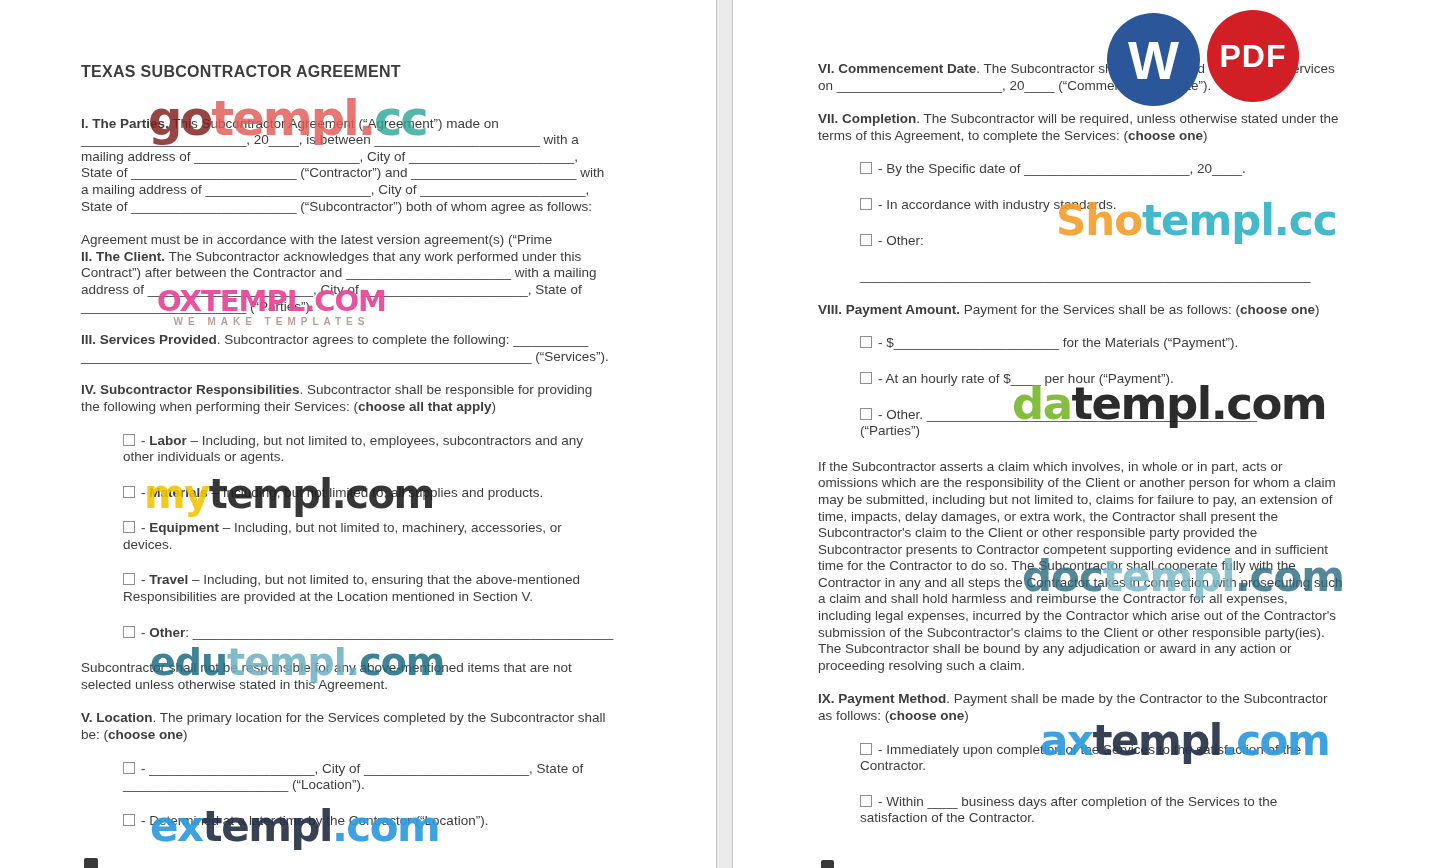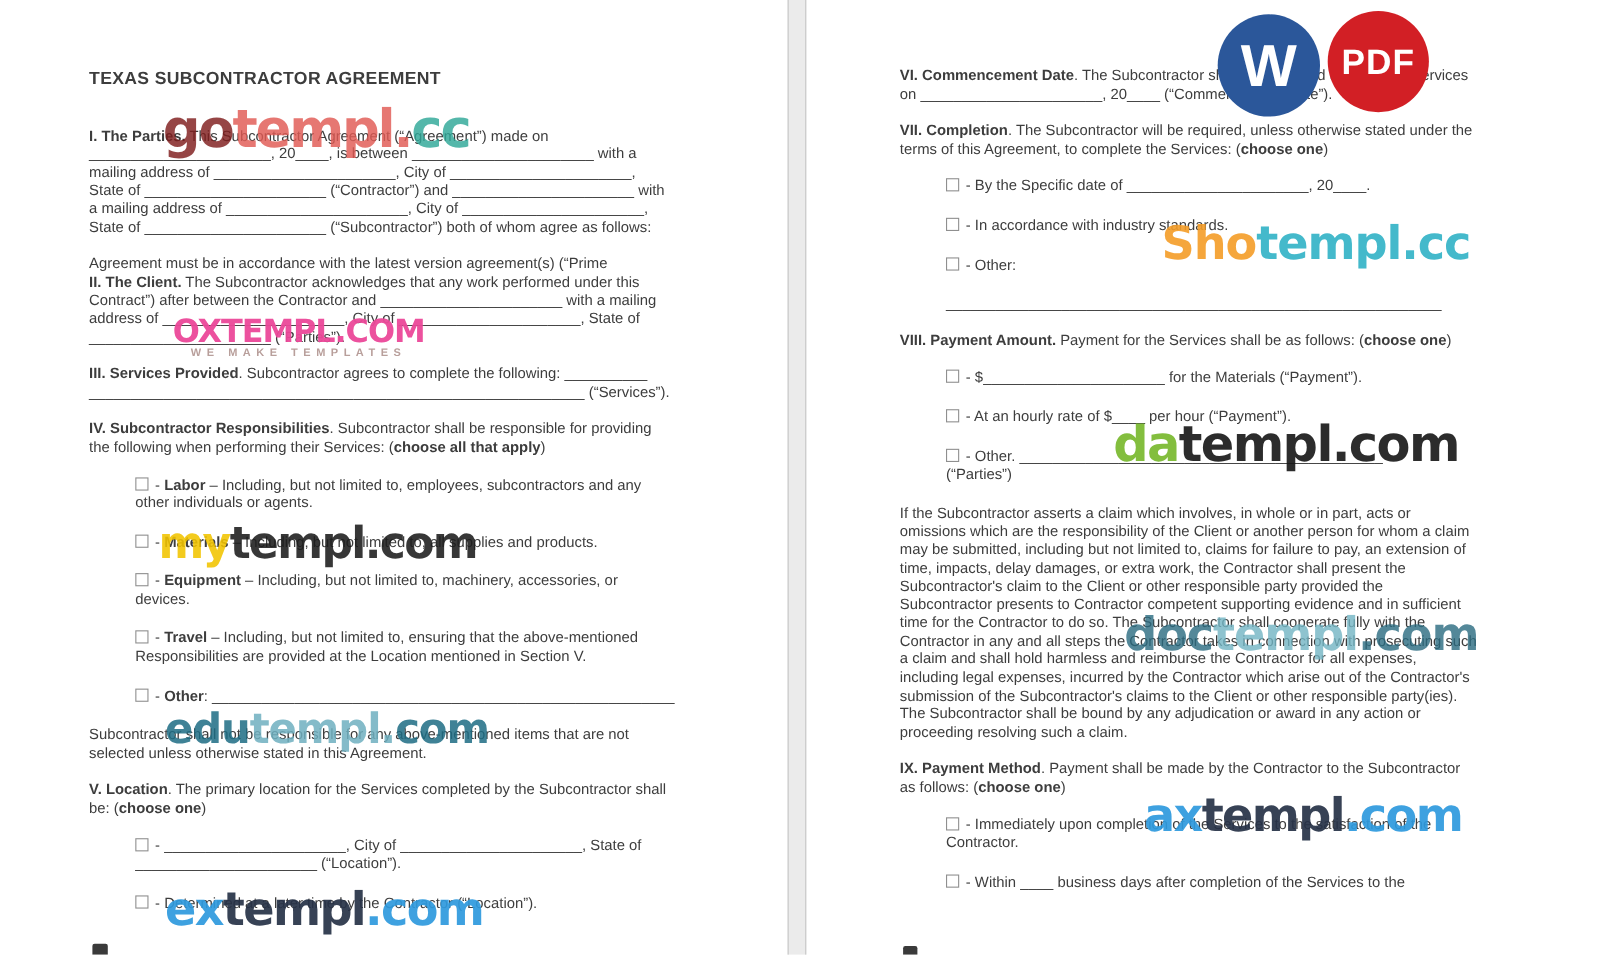--- a/index.html
+++ b/index.html
@@ -155,20 +155,21 @@
       <div class="block pp">
         <div class="tline"><span class="b">IX. Payment Method</span><span>. Payment shall be made by the Contractor to the Subcontractor</span></div>
         <div class="tline"><span>as follows: (</span><span class="b">choose one</span><span>)</span></div>
       </div>
       <div class="block ck">
         <div class="tline"><span class="cb"></span><span>- Immediately upon completion of the Services to the satisfaction of the</span></div>
         <div class="tline"><span>Contractor.</span></div>
       </div>
       <div class="block ck">
         <div class="tline"><span class="cb"></span><span>- Within ____ business days after completion of the Services to the</span></div>
+        <div class="tline"><span>satisfaction of the Contractor.</span></div>
       </div>
     </div>
 
   <div id="wm-layer">
       <div class="wm" style="left: 148px; top: 94px; font-size: 48px; opacity: 0.82; letter-spacing: -2px;"><span style="color: #7f1d1d;">go</span><span style="color: rgb(225, 90, 84);">templ.</span><span style="color: rgb(47, 168, 152);">cc</span></div>
       <div class="wm" style="left: 157px; top: 287px; font-size: 29px; opacity: 0.95; letter-spacing: -1px;"><span style="color: #ec4899; text-align: center;">OXTEMPL.COM</span><div class="wm-sub" style="color: rgb(181, 154, 150); font-size: 10px; letter-spacing: 5px;">WE MAKE TEMPLATES</div></div>
       <div class="wm" style="left: 144px; top: 474px; font-size: 40px; opacity: 0.88; letter-spacing: -1.5px;"><span style="color: rgb(242, 196, 0);">my</span><span style="color: rgb(28, 28, 28);">templ.com</span></div>
       <div class="wm" style="left: 150px; top: 643px; font-size: 38px; opacity: 0.85; letter-spacing: -1px;"><span style="color: rgb(30, 109, 132);">edu</span><span style="color: rgb(111, 176, 192);">templ.</span><span style="color: rgb(30, 109, 132);">com</span></div>
       <div class="wm" style="left: 150px; top: 806px; font-size: 42px; opacity: 0.92; letter-spacing: -1.5px;"><span style="color: rgb(46, 154, 222);">ex</span><span style="color: rgb(39, 50, 71);">templ</span><span style="color: rgb(46, 154, 222);">.com</span></div>
       <div class="wm" style="left: 1056px; top: 200px; font-size: 42px; opacity: 0.9; letter-spacing: -1px;"><span style="color: rgb(245, 157, 39);">Sho</span><span style="color: rgb(48, 178, 198);">templ.cc</span></div>

